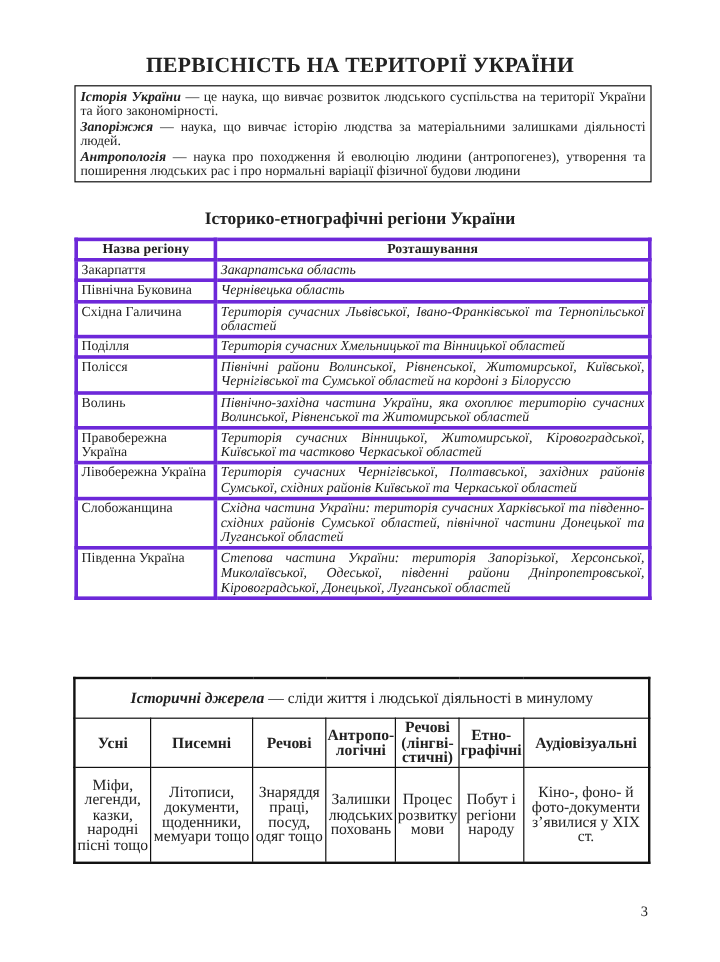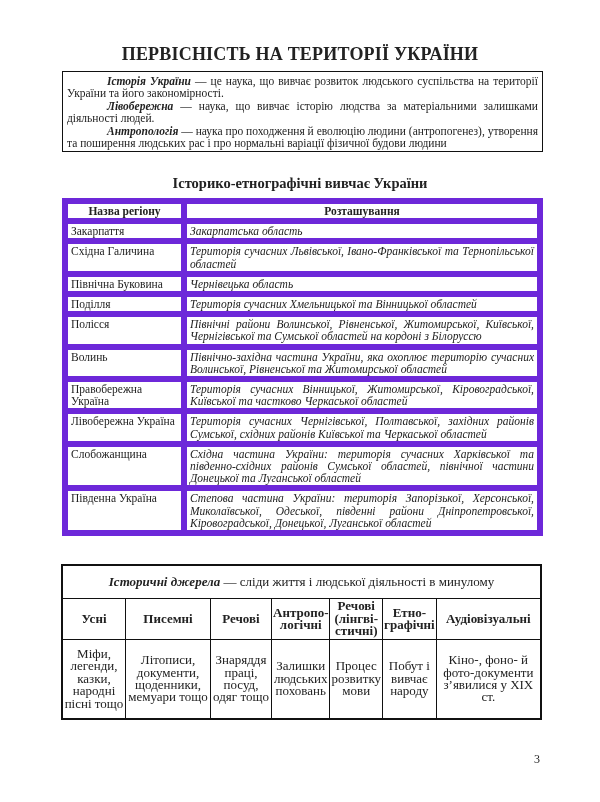--- a/index.html
+++ b/index.html
@@ -4,71 +4,71 @@
 <style>
   html, body { margin: 0; padding: 0; background: #fff; }
   body { width: 600px; height: 802px; position: relative; overflow: hidden;
          font-family: "Liberation Serif", "DejaVu Serif", serif; color: #222; }
   .title { position: absolute; top: 44px; left: 0; width: 600px; text-align: center;
            font-weight: bold; font-size: 18px; letter-spacing: 0.2px; }
   .defbox { position: absolute; top: 71px; left: 62px; width: 471px;
             border: 1.5px solid #111; padding: 3px 4px 2px 4px; font-size: 11.5px; line-height: 12.4px;
             text-align: justify; }
   .defbox p { margin: 0; }
-  .defbox b { font-style: italic; margin-left: 40px; }
+  .defbox b { font-style: italic; }
   .subtitle { position: absolute; top: 175px; left: 0; width: 600px; text-align: center;
               font-weight: bold; font-size: 14.5px; }
   table { border-collapse: collapse; }
   .regions { position: absolute; top: 198px; left: 62px; width: 481px; font-size: 11.5px; line-height: 12.2px; }
-  .regions th, .regions td { border: 6px solid #6d28d9; padding: 1px 3px; vertical-align: top; }
+  .regions th, .regions td { border: 3px solid #6d28d9; padding: 1px 3px; vertical-align: top; }
   .regions th { font-weight: bold; text-align: center; }
   .regions td.reg { width: 107px; }
   .regions td.loc { text-align: justify; font-style: italic; }
   .regions { border: 1.5px solid #111; }
   .sources { position: absolute; top: 564px; left: 61px; width: 481px; font-size: 13px; line-height: 12.4px;
              border: 2px solid #111; }
   .sources td, .sources th { border: 1.2px solid #111; text-align: center; vertical-align: middle; padding: 1px 1px; }
   .sources .cap { height: 24px; padding: 4px; }
   .sources .cap b { font-style: italic; }
   .sources th { font-weight: bold; height: 38px; }
   .sources td.it { height: 76px; }
   .pagenum { position: absolute; top: 752px; left: 534px; font-size: 12px; }
 </style>
 </head>
 <body>
 
 <div class="title">ПЕРВІСНІСТЬ НА ТЕРИТОРІЇ УКРАЇНИ</div>
 
 <div class="defbox">
   <p><b>Історія України</b><span> — це наука, що вивчає розвиток людського суспільства на території України та його закономірності.</span></p>
-  <p><b>Лівобережна</b><span> — наука, що вивчає історію людства за матеріальними залишками діяльності людей.</span></p>
+  <p><b>Запоріжжя</b><span> — наука, що вивчає історію людства за матеріальними залишками діяльності людей.</span></p>
   <p><b>Антропологія</b><span> — наука про походження й еволюцію людини (антропогенез), утворення та поширення людських рас і про нормальні варіації фізичної будови людини</span></p>
 </div>
 
-<div class="subtitle">Історико-етнографічні вивчає України</div>
+<div class="subtitle">Історико-етнографічні регіони України</div>
 
 <table class="regions">
   <thead>
     <tr>
       <th>Назва регіону</th>
       <th>Розташування</th>
     </tr>
   </thead>
   <tbody>
     <tr>
         <td class="reg">Закарпаття</td>
         <td class="loc">Закарпатська область</td>
       </tr>
     <tr>
+        <td class="reg">Північна Буковина</td>
+        <td class="loc">Чернівецька область</td>
+      </tr>
+    <tr>
         <td class="reg">Східна Галичина</td>
         <td class="loc">Територія сучасних Львівської, Івано-Франківської та Тернопільської областей</td>
-      </tr>
-    <tr>
-        <td class="reg">Північна Буковина</td>
-        <td class="loc">Чернівецька область</td>
       </tr>
     <tr>
         <td class="reg">Поділля</td>
         <td class="loc">Територія сучасних Хмельницької та Вінницької областей</td>
       </tr>
     <tr>
         <td class="reg">Полісся</td>
         <td class="loc">Північні райони Волинської, Рівненської, Житомирської, Київської, Чернігівської та Сумської областей на кордоні з Білоруссю</td>
       </tr>
     <tr>
@@ -107,19 +107,19 @@
     <th style="width:48px">Речові (лінгві-стичні)</th>
     <th style="width:50px">Етно-графічні</th>
     <th>Аудіовізуальні</th>
   </tr>
   <tr>
     <td class="it">Міфи, легенди, казки, народні пісні тощо</td>
     <td class="it">Літописи, документи, щоденники, мемуари тощо</td>
     <td class="it">Знаряддя праці, посуд, одяг тощо</td>
     <td class="it">Залишки людських поховань</td>
     <td class="it">Процес розвитку мови</td>
-    <td class="it">Побут і вивчає народу</td>
+    <td class="it">Побут і регіони народу</td>
     <td class="it">Кіно-, фоно- й фото-документи з’явилися у XIX ст.</td>
   </tr>
 </tbody>
   </table>
 
 <div class="pagenum">3</div>
 
 </body></html>

